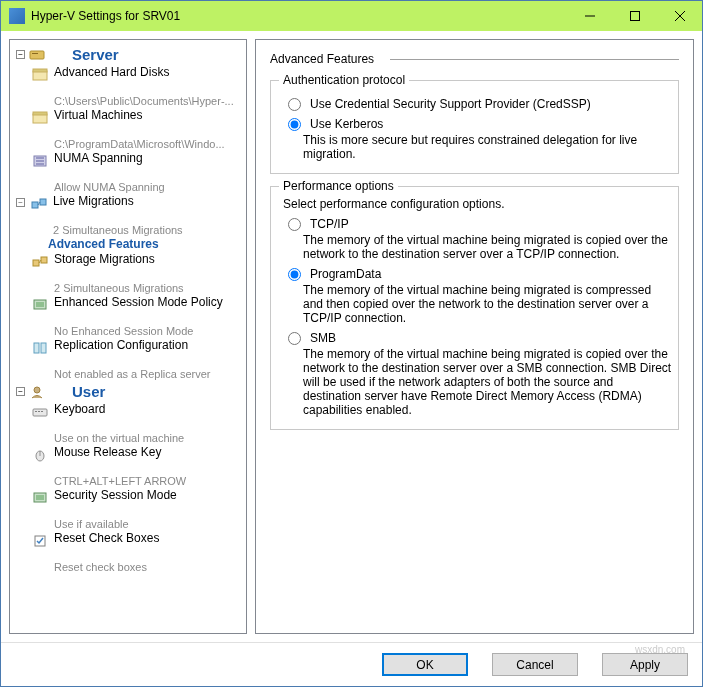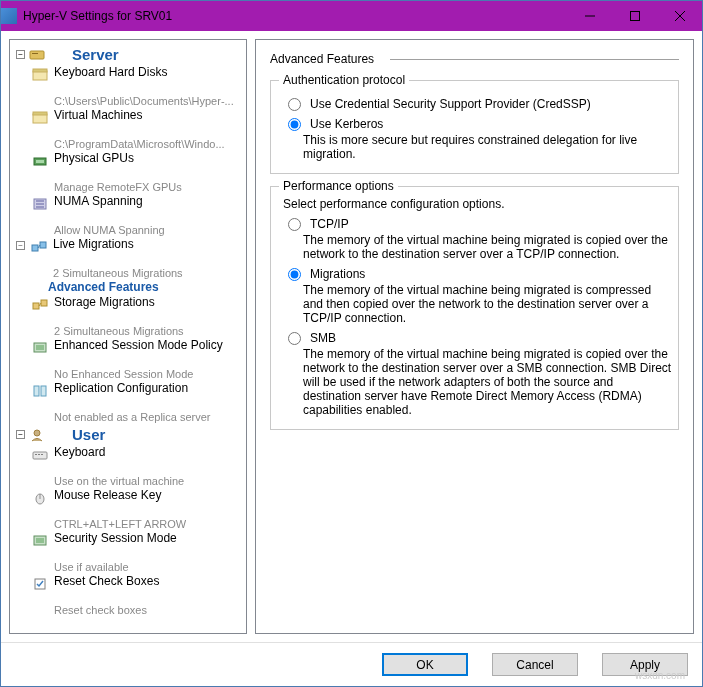--- a/index.html
+++ b/index.html
@@ -1,19 +1,19 @@
 <!DOCTYPE html>
 <html><head>
 <meta charset="utf-8">
 <style>
 * { box-sizing: border-box; font-family: "Segoe UI", Tahoma, sans-serif; }
 body { margin: 0; background: #fff; font-size: 12px; color: #000; }
 .window { width: 703px; height: 687px; border: 1px solid #4a7ab0; display: flex; flex-direction: column; background: #fff; }
 
-.titlebar { height: 30px; display: flex; align-items: center; background: #a21caf; }
+.titlebar { height: 30px; display: flex; align-items: center; padding-left: 8px; background: #bef264; }
 .titlebar-icon { width: 16px; height: 16px; background: linear-gradient(135deg, #4a90d9 0%, #2e6db5 100%); margin-right: 6px; }
 .titlebar-text { font-size: 12px; flex: 1; }
 .win-controls { display: flex; }
 .win-btn { width: 45px; height: 29px; display: flex; align-items: center; justify-content: center; cursor: pointer; }
 .win-btn svg { width: 10px; height: 10px; }
 
 .content { flex: 1; display: flex; padding: 8px; gap: 8px; overflow: hidden; }
 
 .tree-panel { width: 238px; border: 1px solid #828790; overflow-y: auto; background: #fff; padding: 4px 2px; }
 .tree-section-header { display: flex; align-items: center; gap: 4px; color: #1a5aa8; font-weight: 600; padding: 2px 4px; cursor: pointer; }
@@ -41,21 +41,21 @@
 .radio-row { display: flex; align-items: flex-start; gap: 6px; margin-top: 6px; }
 .radio-row input[type=radio] { margin-top: 1px; }
 .radio-row .radio-text { display: flex; flex-direction: column; }
 .radio-row .radio-label { font-size: 12px; }
 .radio-sub-indent { padding-left: 20px; font-size: 12px; margin-top: 2px; }
 
 .button-bar { height: 44px; display: flex; justify-content: flex-end; align-items: center; gap: 24px; padding: 0 14px; border-top: 1px solid #e0e0e0; }
 .btn { min-width: 86px; height: 23px; background: #e1e1e1; border: 1px solid #adadad; font-size: 12px; cursor: pointer; }
 .btn.default { border: 2px solid #0078d7; }
 
-.watermark { position: absolute; bottom: 6px; right: 18px; font-size: 10px; color: #ccc; pointer-events:none;}
+.watermark { position: absolute; bottom: 32px; right: 18px; font-size: 10px; color: #ccc; pointer-events:none;}
 </style>
 </head>
 <body>
 
 <div class="window">
 
   <div class="titlebar">
     <div class="titlebar-icon"></div>
     <div class="titlebar-text">Hyper-V Settings for SRV01</div>
     <div class="win-controls">
@@ -94,50 +94,38 @@
       </div>
 
       <div class="tree-item">
         <span class="item-icon">
             <svg width="16" height="16">
               <rect x="1" y="4" width="14" height="9" fill="#f4e7b0" stroke="#c8b060"></rect>
               <rect x="1" y="2" width="14" height="3" fill="#d8c878" stroke="#c8b060"></rect>
             </svg>
           </span>
         <span class="item-text">
-          <span class="item-label">Keyboard Hard Disks</span>
+          <span class="item-label">Advanced Hard Disks</span>
           <span class="item-sub">C:\Users\Public\Documents\Hyper-...</span>
         </span>
       </div>
 
       <div class="tree-item">
         <span class="item-icon">
             <svg width="16" height="16">
               <rect x="1" y="4" width="14" height="9" fill="#f4e7b0" stroke="#c8b060"></rect>
               <rect x="1" y="2" width="14" height="3" fill="#d8c878" stroke="#c8b060"></rect>
             </svg>
           </span>
         <span class="item-text">
           <span class="item-label">Virtual Machines</span>
           <span class="item-sub">C:\ProgramData\Microsoft\Windo...</span>
         </span>
       </div>
 
-      <div class="tree-item">
-        <span class="item-icon">
-            <svg width="16" height="16">
-              <rect x="2" y="5" width="12" height="7" fill="#5a9e5a" stroke="#2e6e2e"></rect>
-              <rect x="4" y="7" width="8" height="3" fill="#a8d8a8"></rect>
-            </svg>
-          </span>
-        <span class="item-text">
-          <span class="item-label">Physical GPUs</span>
-          <span class="item-sub">Manage RemoteFX GPUs</span>
-        </span>
-      </div>
 
       <div class="tree-item">
         <span class="item-icon">
             <svg width="16" height="16">
               <rect x="2" y="3" width="12" height="10" fill="#d0d0e8" stroke="#8080b0"></rect>
               <line x1="4" y1="5" x2="12" y2="5" stroke="#6060a0"></line>
               <line x1="4" y1="8" x2="12" y2="8" stroke="#6060a0"></line>
               <line x1="4" y1="11" x2="12" y2="11" stroke="#6060a0"></line>
             </svg>
           </span>
@@ -307,21 +295,21 @@
           <input type="radio" name="perf" style="">
           <span class="radio-text">
             <span class="radio-label">TCP/IP</span>
           </span>
         </div>
         <div class="radio-sub-indent">The memory of the virtual machine being migrated is copied over the network to the destination server over a TCP/IP connection.</div>
 
         <div class="radio-row">
           <input type="radio" name="perf" checked="" style="">
           <span class="radio-text">
-            <span class="radio-label">Migrations</span>
+            <span class="radio-label">ProgramData</span>
           </span>
         </div>
         <div class="radio-sub-indent">The memory of the virtual machine being migrated is compressed and then copied over the network to the destination server over a TCP/IP connection.</div>
 
         <div class="radio-row">
           <input type="radio" name="perf" style="">
           <span class="radio-text">
             <span class="radio-label">SMB</span>
           </span>
         </div>

